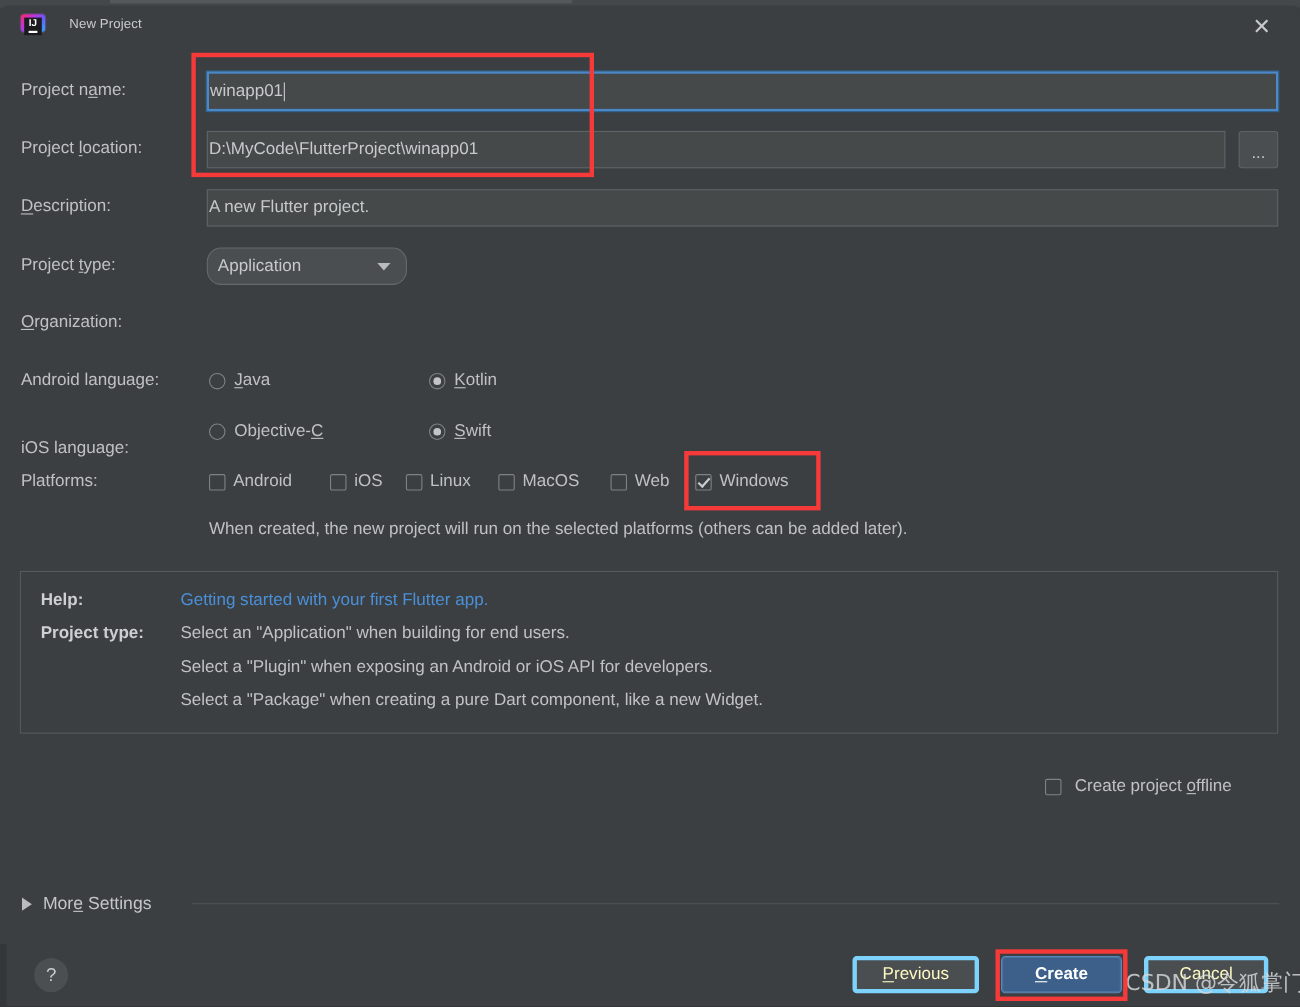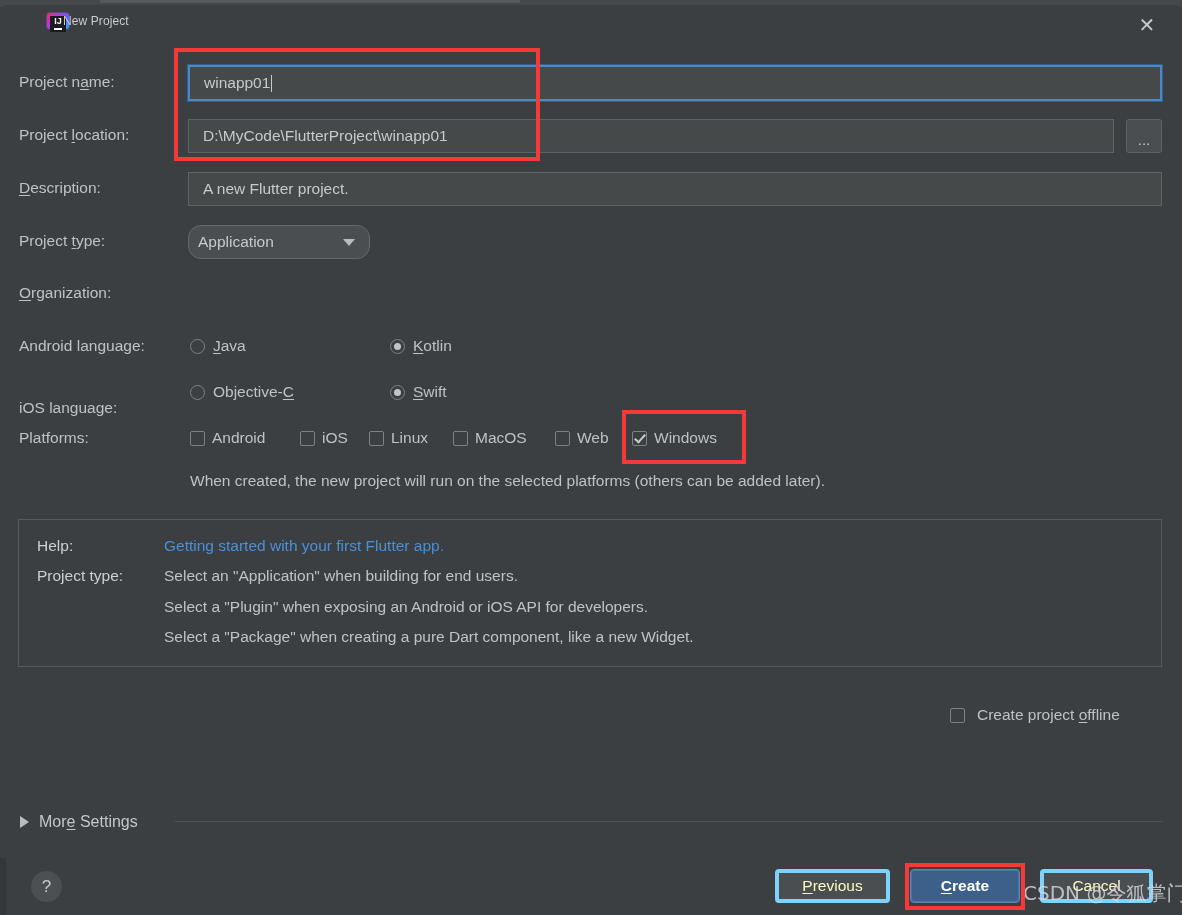--- a/index.html
+++ b/index.html
@@ -51,21 +51,20 @@
     left: 0; top: 0;
     width: 1182px; height: 40px;
   }
   .app-icon {
     position: absolute;
     left: 19px; top: 8px;
     width: 22px; height: 16px;
     border-radius: 3px;
     background: linear-gradient(135deg, #fe2857 0%, #c830d8 32%, #6b57ff 62%, #21b0ff 100%);
     box-shadow: 0 0 0 1px #5a4a6e;
-    margin-left: 28px;
   }
   .app-icon .inner {
     position: absolute;
     left: 3px; top: 3px;
     width: 16px; height: 16px;
     background: #1b1b1f;
     display: flex;
     align-items: flex-start;
     justify-content: center;
   }
@@ -111,21 +110,21 @@
 
   .field {
     position: absolute;
     box-sizing: border-box;
     background: #45494a;
     border: 1px solid #5e6365;
     color: #c7c9cb;
     font-size: 15.5px;
     display: flex;
     align-items: center;
-    padding-left: 14px;
+    padding-left: 1px;
   }
   .field.focused {
     border: 2px solid #4a88c7;
     background: #45494a;
     box-shadow: 0 0 0 1px #2f628f;
   }
   .caret {
     display: inline-block;
     width: 1px;
     height: 17px;
@@ -227,21 +226,21 @@
 
   
   .help-panel {
     position: absolute;
     box-sizing: border-box;
     border: 1px solid #555a5c;
     background: #3c3f41;
   }
   .help-key {
     position: absolute;
-    font-weight: normal;
+    font-weight: bold;
     font-size: 15.5px;
     color: #cdcfd1;
     white-space: nowrap;
   }
   .help-val {
     position: absolute;
     font-size: 15.5px;
     color: #c0c2c4;
     white-space: nowrap;
   }

